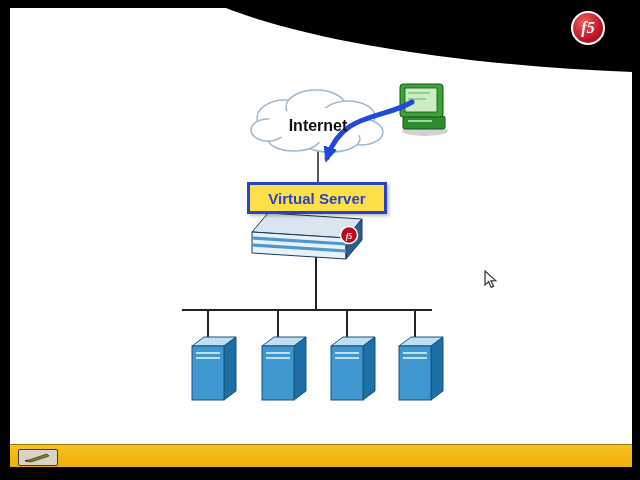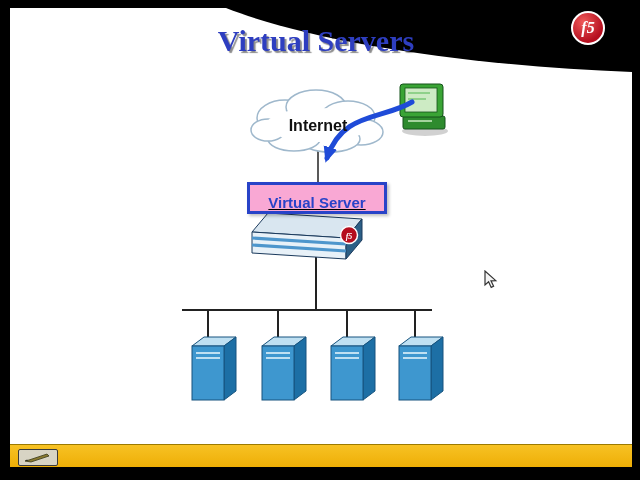--- a/index.html
+++ b/index.html
@@ -9,23 +9,23 @@
   .diagram-svg{position:absolute;left:0;top:0;width:640px;height:480px;z-index:2;pointer-events:none;}
   .slide-title{position:absolute;left:316px;top:24px;transform:translateX(-50%);z-index:3;
     font-family:"Liberation Serif",serif;font-weight:700;font-size:30px;color:#2E3EC0;
     text-shadow:2px 2px 1px rgba(0,0,0,0.45);white-space:nowrap;}
   .f5-logo{position:absolute;left:571px;top:11px;width:34px;height:34px;border-radius:50%;
     background:radial-gradient(circle at 35% 30%, #ef5a5a, #b50e1e 70%);border:2px solid #fff;
     box-sizing:border-box;z-index:4;display:flex;align-items:center;justify-content:center;
     color:#fff;font-family:"Liberation Serif",serif;font-style:italic;font-weight:700;font-size:16px;}
   .internet-label{position:absolute;left:318px;top:126px;transform:translate(-50%,-50%);z-index:3;
     font-weight:700;font-size:16px;color:#111;}
-  .vs-box{position:absolute;left:247px;top:182px;width:134px;height:26px;background:#f9a8d4;
-    border:3px solid #2843C8;box-sizing:content-box;z-index:3;display:flex;align-items:flex-end;
-    justify-content:center;box-shadow:2px 2px 3px rgba(0,0,0,0.25);text-decoration:underline;}
+  .vs-box{position:absolute;left:247px;top:182px;width:134px;height:26px;background:#fde047;
+    border:3px solid #2843C8;box-sizing:content-box;z-index:3;display:flex;align-items:center;
+    justify-content:center;box-shadow:2px 2px 3px rgba(0,0,0,0.25);}
   .vs-box span{font-weight:700;font-size:15px;color:#2843C8;}
   .bottom-bar{position:absolute;left:10px;top:444px;width:622px;height:23px;z-index:3;
     background:linear-gradient(#f7c224,#eeae06);border-top:1px solid #9c7a00;box-sizing:border-box;}
   .pen-btn{position:absolute;left:8px;top:4px;width:38px;height:15px;background:#d8d4c4;
     border:1px solid #3a3a3a;border-radius:2px;display:flex;align-items:center;justify-content:center;
     cursor:pointer;}
   .cursor{position:absolute;left:484px;top:270px;z-index:6;}
 </style>
 </head>
 <body>
@@ -109,21 +109,20 @@
       <line x1="408" y1="121" x2="432" y2="121" stroke="#CDEBC4" stroke-width="1.5"></line>
       <rect x="400" y="84" width="43" height="33" rx="3" fill="#3AA435" stroke="#14521A"></rect>
       <rect x="405" y="88" width="32" height="24" fill="#CDEBC4" stroke="#14521A" stroke-width="0.8"></rect>
       <line x1="408" y1="93" x2="430" y2="93" stroke="#8fd18a" stroke-width="2"></line>
       <line x1="408" y1="99" x2="426" y2="99" stroke="#8fd18a" stroke-width="2"></line>
     </g>
 
     <path d="M 412,102 C 382,120 342,112 327,158" fill="none" stroke="#1F4BD8" stroke-width="5" stroke-linecap="round" marker-end="url(#arrowhead)"></path>
   </svg>
 
-  <div class="slide-title">Virtual Servers</div>
 
   <div class="f5-logo">
     <span>f5</span>
   </div>
 
   <div class="internet-label">Internet</div>
 
   <div class="vs-box">
     <span>Virtual Server</span>
   </div>

